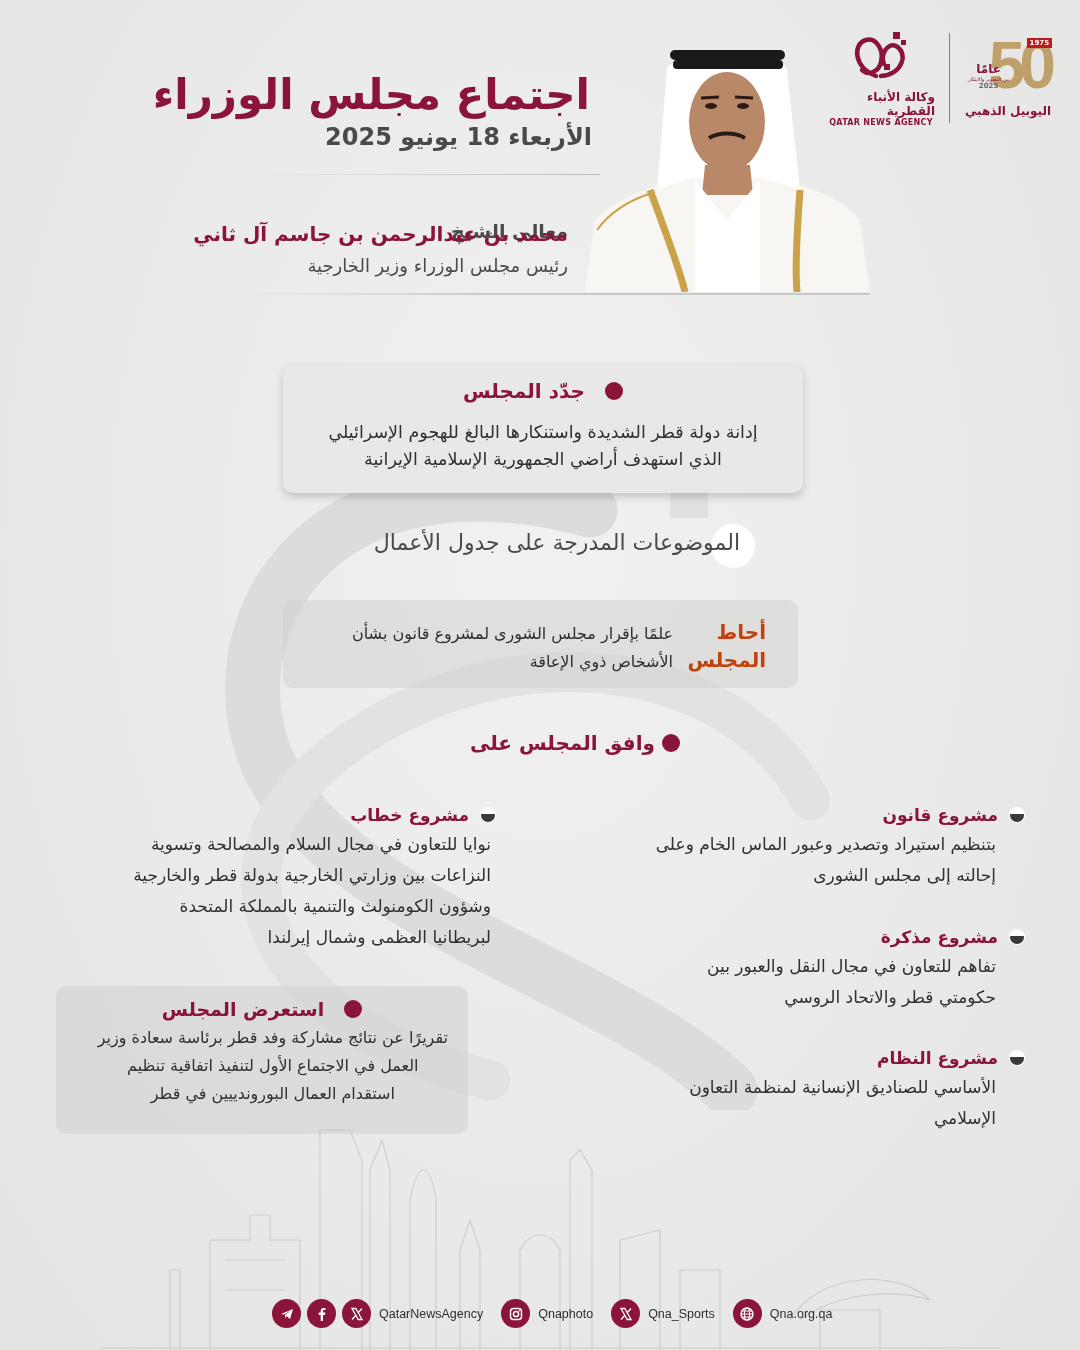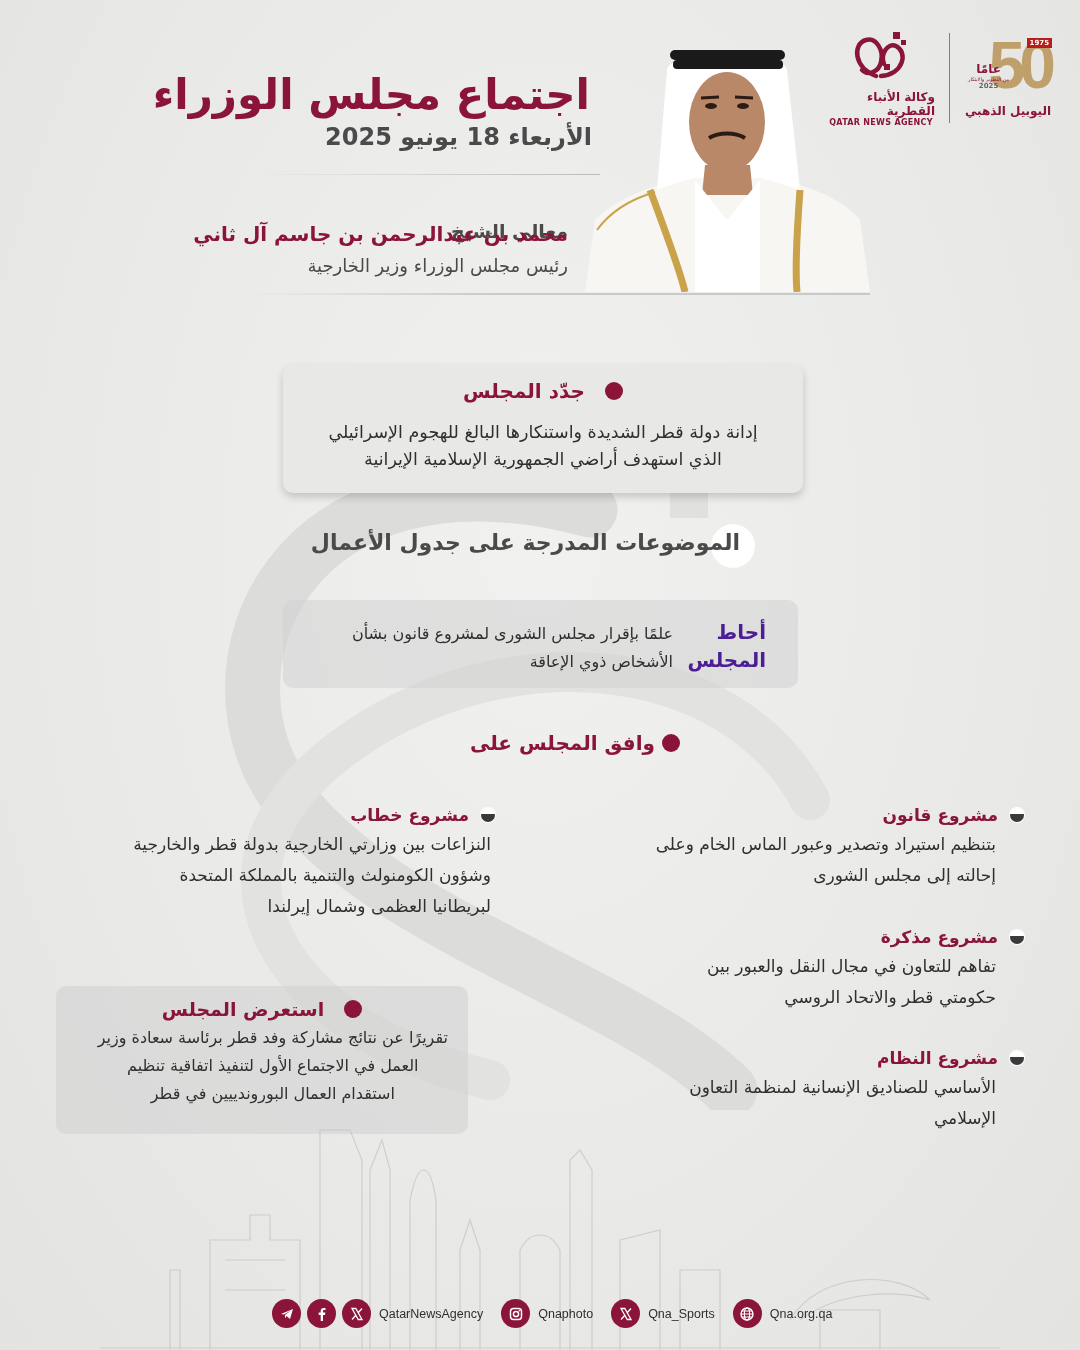--- a/index.html
+++ b/index.html
@@ -43,26 +43,26 @@
 
   
   .card { position: absolute; border-radius: 10px; }
   .card-renewed { top: 365px; left: 283px; width: 520px; height: 128px; background: #e8e8e7; box-shadow: 0 4px 8px rgba(0,0,0,0.18); }
   .card-head { display: flex; align-items: center; justify-content: center; gap: 20px; }
   .dot { width: 18px; height: 18px; border-radius: 50%; background: #8a1538; display: inline-block; }
   .card-renewed .card-head { margin-top: 14px; font-size: 20px; font-weight: bold; color: #8a1538; }
   .card-renewed .card-body { text-align: center; font-size: 17.5px; line-height: 27px; margin-top: 16px; color: #2f2f2f; }
 
   
-  .agenda-heading { position: absolute; top: 530px; right: 340px; font-size: 22px; font-weight: bold; color: #4a4a4a; white-space: nowrap; }
+  .agenda-heading { position: absolute; top: 530px; right: 340px; font-size: 22px; font-weight: normal; color: #4a4a4a; white-space: nowrap; }
   .agenda-heading .circle { position: absolute; right: -15px; top: -6px; width: 44px; height: 44px; border-radius: 50%; background: #fff; z-index: -1; }
 
   
   .card-noted { top: 600px; left: 283px; width: 515px; height: 88px; background: rgba(210,210,210,0.55); }
-  .noted-label { position: absolute; right: 32px; top: 18px; font-size: 20px; font-weight: bold; color: #4c1d95; line-height: 28px; width: 80px; }
+  .noted-label { position: absolute; right: 32px; top: 18px; font-size: 20px; font-weight: bold; color: #c2410c; line-height: 28px; width: 80px; }
   .noted-text { position: absolute; right: 125px; top: 20px; font-size: 16px; color: #2f2f2f; line-height: 28px; white-space: nowrap; }
 
   
   .approved-heading { position: absolute; top: 731px; right: 400px; display: flex; align-items: center; gap: 7px; font-size: 20px; font-weight: bold; color: #8a1538; }
 
   
   .item { position: absolute; }
   .item .item-title { display: flex; align-items: center; gap: 12px; font-size: 17px; font-weight: bold; color: #8a1538; }
   .half-dot { width: 14px; height: 14px; border-radius: 50%; background: linear-gradient(to bottom, #ffffff 0 45%, #3a3a3a 45% 100%); box-shadow: 0 0 0 1px #fff; display: inline-block; }
   .item .item-body { font-size: 17px; line-height: 31px; color: #2f2f2f; margin-top: 4px; margin-right: 28px; white-space: nowrap; }
@@ -221,20 +221,21 @@
     <div>الإسلامي</div>
   </div>
 </div>
 
 <div class="item item-letter">
   <div class="item-title">
     <span class="half-dot"></span>
     <span>مشروع خطاب</span>
   </div>
   <div class="item-body">
+    <div>نوايا للتعاون في مجال السلام والمصالحة وتسوية</div>
     <div>النزاعات بين وزارتي الخارجية بدولة قطر والخارجية</div>
     <div>وشؤون الكومنولث والتنمية بالمملكة المتحدة</div>
     <div>لبريطانيا العظمى وشمال إيرلندا</div>
   </div>
 </div>
 
 <div class="card card-reviewed">
   <div class="card-head">
     <span class="dot"></span>
     <span>استعرض المجلس</span>

